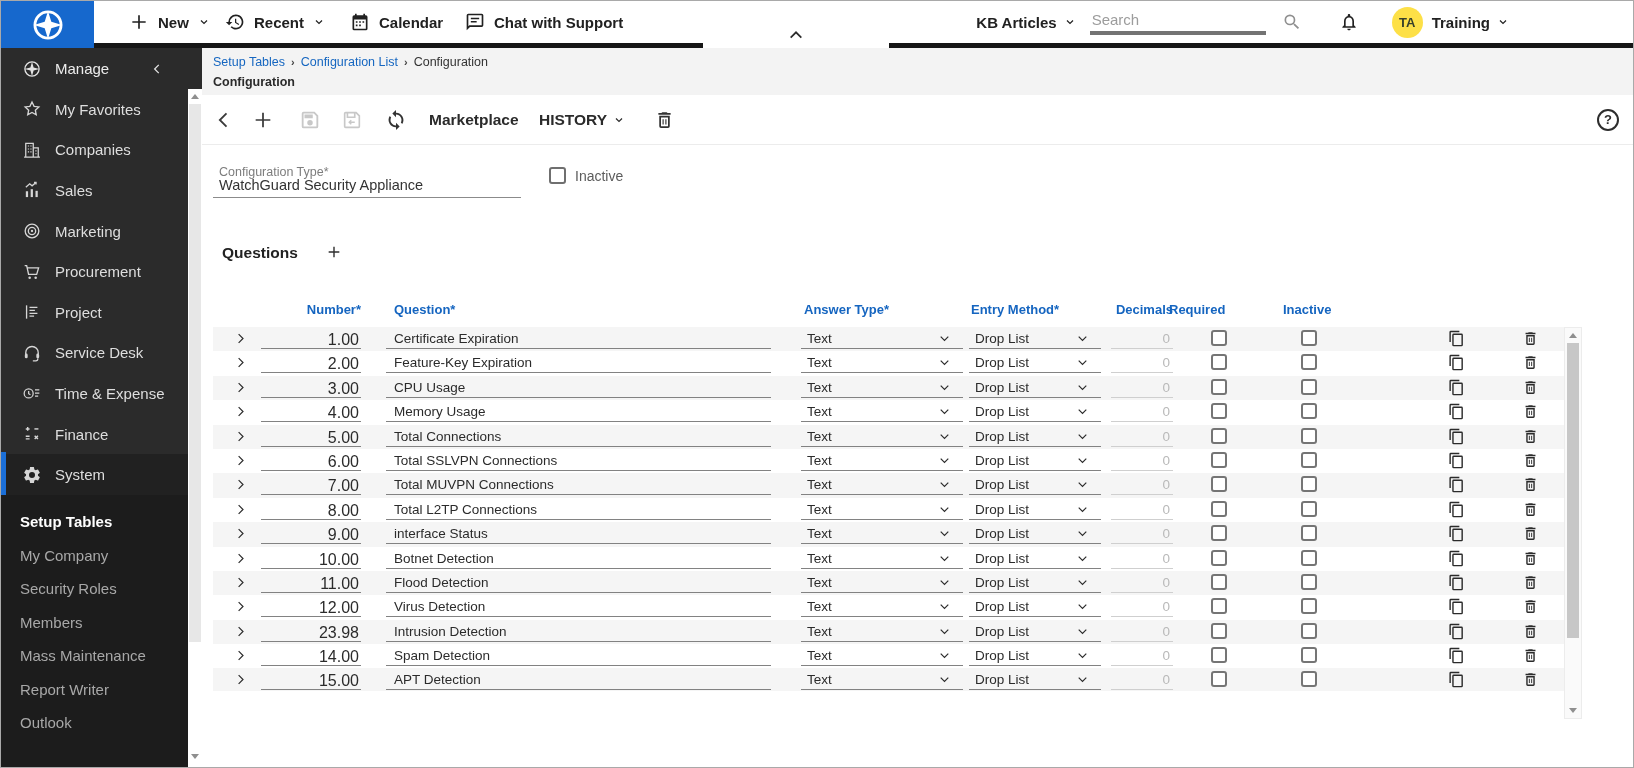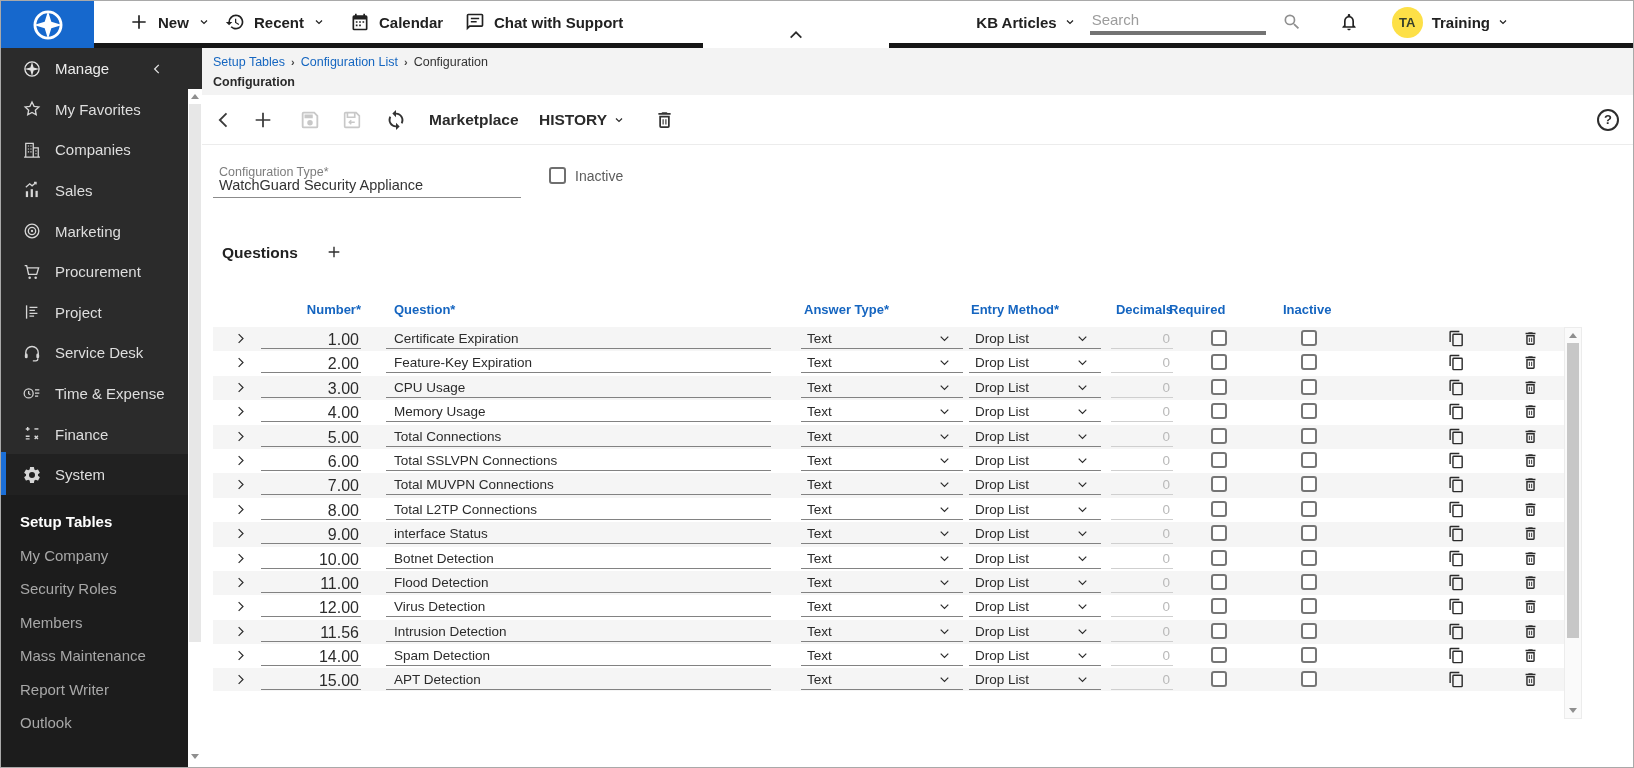--- a/index.html
+++ b/index.html
@@ -750,21 +750,21 @@
           </svg>
     <svg class="r-del" viewBox="0 0 24 24">
             <path fill="#2b2b2b" d="M15.5 4l-1-1h-5l-1 1H5v2h14V4zM6 7v12a2 2 0 0 0 2 2h8a2 2 0 0 0 2-2V7zm2 2h8v10H8z"></path>
             <path d="M10.4 11v6M13.6 11v6" stroke="#2b2b2b" stroke-width="1.3" fill="none"></path>
           </svg>
   </div>
         <div class="qrow">
     <svg class="r-exp" viewBox="0 0 24 24">
             <path d="M9 5l7 7-7 7" stroke="#2b2b2b" stroke-width="1.9" fill="none"></path>
           </svg>
-    <span class="r-num">11.56</span>
+    <span class="r-num">23.98</span>
     <span class="r-q">Intrusion Detection</span>
     <span class="r-sel sel-answer">
       <span class="sel-label">Text</span>
       <svg viewBox="0 0 24 24">
               <path d="M5 8.5l7 7 7-7" stroke="#2b2b2b" stroke-width="2.2" fill="none"></path>
             </svg>
     </span>
     <span class="r-sel sel-entry">
       <span class="sel-label">Drop List</span>
       <svg viewBox="0 0 24 24">

